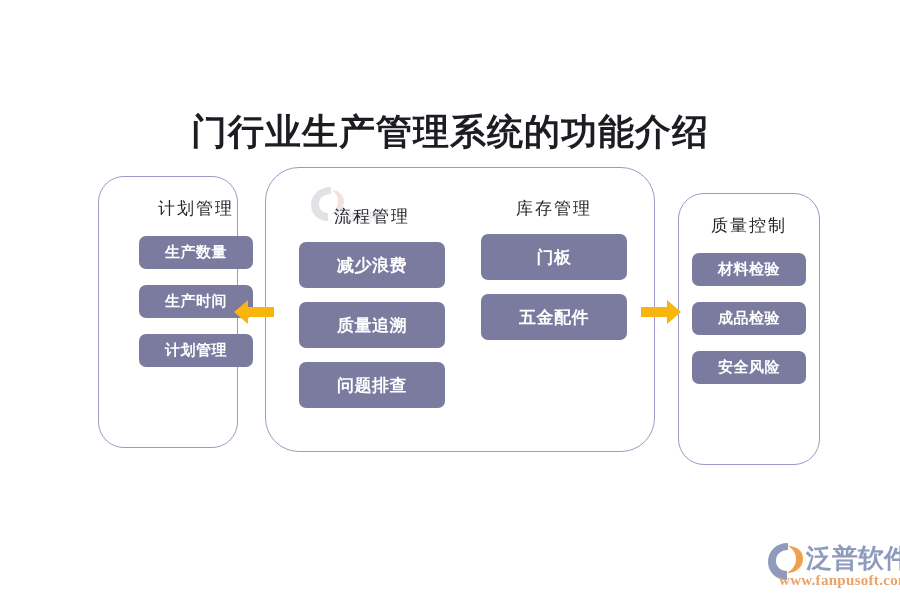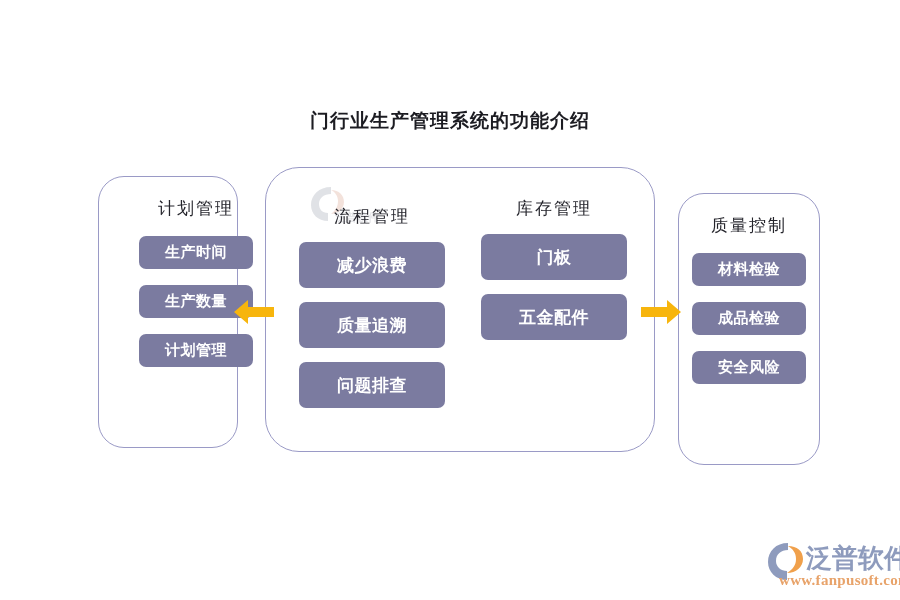--- a/index.html
+++ b/index.html
@@ -17,21 +17,21 @@
   }
 
   
   #page-title {
     position: absolute;
     top: 108px;
     left: 0;
     width: 900px;
     text-align: center;
     font-family: Liberation Serif, serif;
-    font-size: 19px;
+    font-size: 36px;
     font-weight: 700;
     color: #1c1c22;
     letter-spacing: 1px;
     white-space: nowrap;
   }
 
   
   .panel {
     position: absolute;
     border: 1.4px solid #9a9ac6;
@@ -200,22 +200,22 @@
   }
 </style>
 </head>
 <body>
 
 <div id="page-title">门行业生产管理系统的功能介绍</div>
 
 <div class="panel" id="panel-plan">
   <div class="col">
     <div class="panel-heading">计划管理</div>
+    <div class="pill">生产数量</div>
     <div class="pill">生产时间</div>
-    <div class="pill">生产数量</div>
     <div class="pill">计划管理</div>
   </div>
 </div>
 
 <div class="panel" id="panel-middle">
 
   <div class="mid-col" id="col-process">
     <div class="panel-heading">流程管理</div>
     <div class="pill">减少浪费</div>
     <div class="pill">质量追溯</div>

